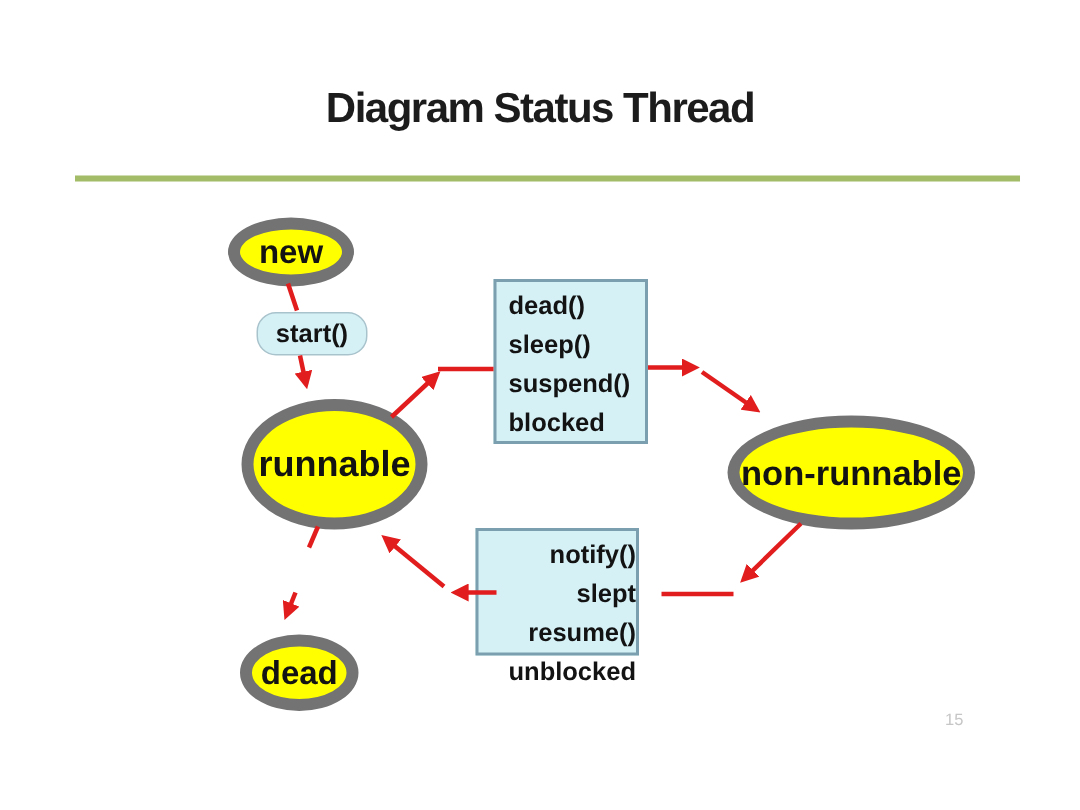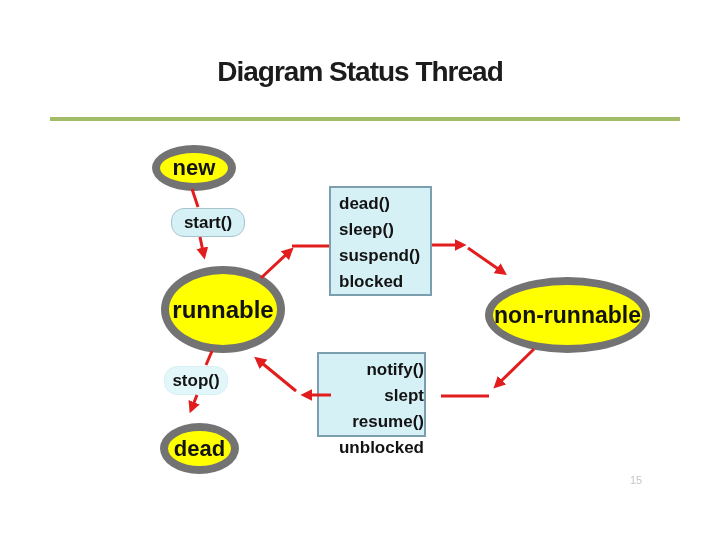--- a/index.html
+++ b/index.html
@@ -112,23 +112,20 @@
     <span>non-runnable</span>
   </div>
 
   <div class="multibox" id="box-notify">
     <div>notify()</div>
     <div>slept</div>
     <div>resume()</div>
     <div>unblocked</div>
   </div>
 
-  <div class="node" id="box-stop">
-    <span>stop()</span>
-  </div>
 
   <div class="node ellipse" id="node-dead">
     <span>dead</span>
   </div>
 
   <div class="pagenum">15</div>
 
 </div>
 
 </body></html>

